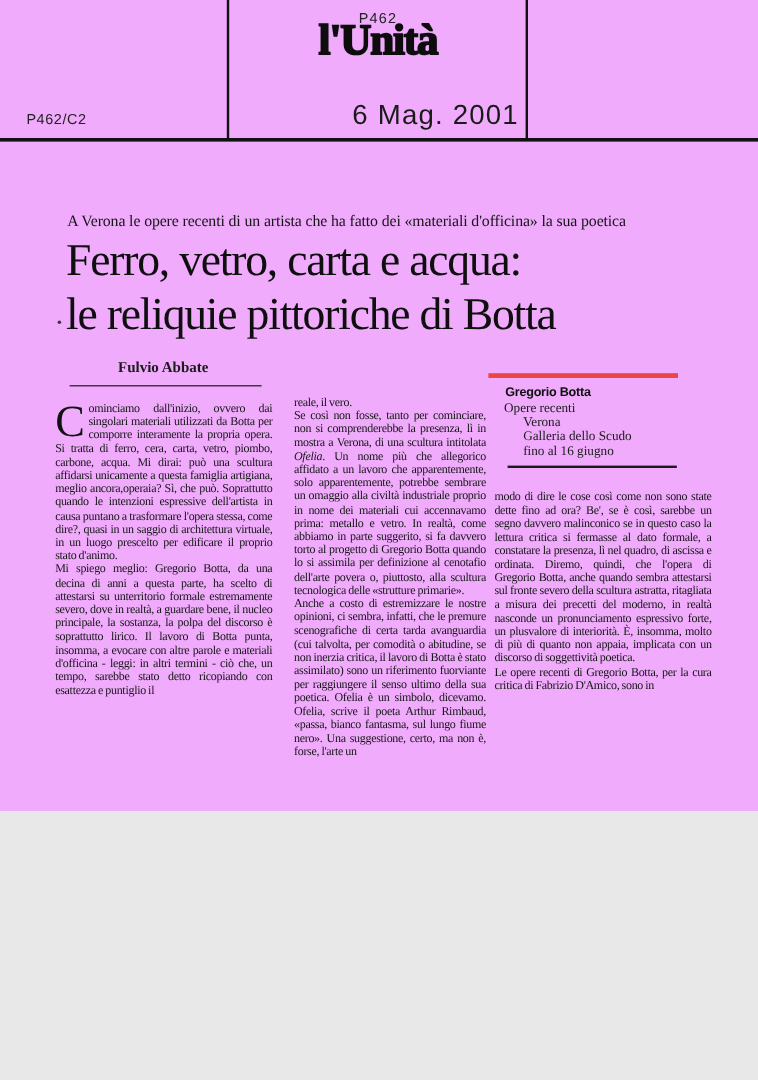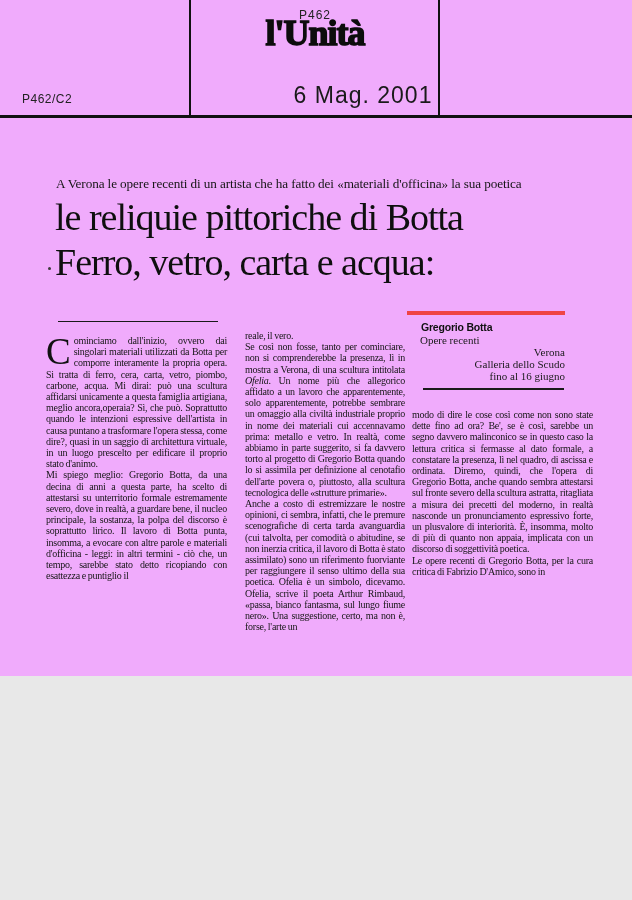--- a/index.html
+++ b/index.html
@@ -81,44 +81,45 @@
   .infobox{
     position:absolute;left:407px;top:311px;width:158px;
     border-top:4px solid #ef4444;
   }
   .ib-title{
     margin:6px 0 1px 14px;
     font-family:"Liberation Sans", sans-serif;
     font-weight:700;font-size:10.5px;letter-spacing:-0.2px;color:#101010;
   }
   .ib-line{margin-left:13px;font-size:11px;line-height:12px;color:#1a1a1a;}
-  .ib-line.ind{margin-left:29px;text-align:right;}
+  .ib-line.ind{margin-left:29px;}
   .ib-rule-bottom{margin:6px 0 0 16px;width:141px;height:2px;background:#1a1a1a;}
   
   .dot{position:absolute;left:48px;top:267px;width:3px;height:3px;background:#3a3a3a;border-radius:50%;}
 </style>
 </head>
 <body>
 
 <div class="page">
 
   <div class="vline vl1"></div>
   <div class="vline vl2"></div>
   <div class="code-top">P462</div>
   <div class="masthead">l'Unità</div>
   <div class="issue-date">6 Mag. 2001</div>
   <div class="code-left">P462/C2</div>
   <div class="hrule"></div>
 
   <div class="kicker">A Verona le opere recenti di un artista che ha fatto dei «materiali d'officina» la sua poetica</div>
   <div class="headline">
+    <div>Ferro, vetro, carta e acqua:</div>
     <div>le reliquie pittoriche di Botta</div>
-    <div>Ferro, vetro, carta e acqua:</div>
   </div>
   <div class="dot"></div>
+  <div class="byline">Fulvio Abbate</div>
   <div class="byline-rule"></div>
 
   <div class="bodycol col1">
       <p><span class="dropcap">C</span><span>ominciamo dall'inizio, ovvero dai singolari materiali utilizzati da Botta per comporre interamente la propria opera. Si tratta di ferro, cera, carta, vetro, piombo, carbone, acqua. Mi dirai: può una scultura affidarsi unicamente a questa famiglia artigiana, meglio ancora,operaia? Sì, che può. Soprattutto quando le intenzioni espressive dell'artista in causa puntano a trasformare l'opera stessa, come dire?, quasi in un saggio di architettura virtuale, in un luogo prescelto per edificare il proprio stato d'animo.</span></p>
       <p><span>Mi spiego meglio: Gregorio Botta, da una decina di anni a questa parte, ha scelto di attestarsi su unterritorio formale estremamente severo, dove in realtà, a guardare bene, il nucleo principale, la sostanza, la polpa del discorso è soprattutto lirico. Il lavoro di Botta punta, insomma, a evocare con altre parole e materiali d'officina - leggi: in altri termini - ciò che, un tempo, sarebbe stato detto ricopiando con esattezza e puntiglio il</span></p>
     </div>
   <div class="bodycol col2">
       <p><span>reale, il vero.</span></p>
       <p><span>Se così non fosse, tanto per cominciare, non si comprenderebbe la presenza, lì in mostra a Verona, di una scultura intitolata </span><span class="ital">Ofelia</span><span>. Un nome più che allegorico affidato a un lavoro che apparentemente, solo apparentemente, potrebbe sembrare un omaggio alla civiltà industriale proprio in nome dei materiali cui accennavamo prima: metallo e vetro. In realtà, come abbiamo in parte suggerito, si fa davvero torto al progetto di Gregorio Botta quando lo si assimila per definizione al cenotafio dell'arte povera o, piuttosto, alla scultura tecnologica delle «strutture primarie».</span></p>
       <p><span>Anche a costo di estremizzare le nostre opinioni, ci sembra, infatti, che le premure scenografiche di certa tarda avanguardia (cui talvolta, per comodità o abitudine, se non inerzia critica, il lavoro di Botta è stato assimilato) sono un riferimento fuorviante per raggiungere il senso ultimo della sua poetica. Ofelia è un simbolo, dicevamo. Ofelia, scrive il poeta Arthur Rimbaud, «passa, bianco fantasma, sul lungo fiume nero». Una suggestione, certo, ma non è, forse, l'arte un</span></p>

